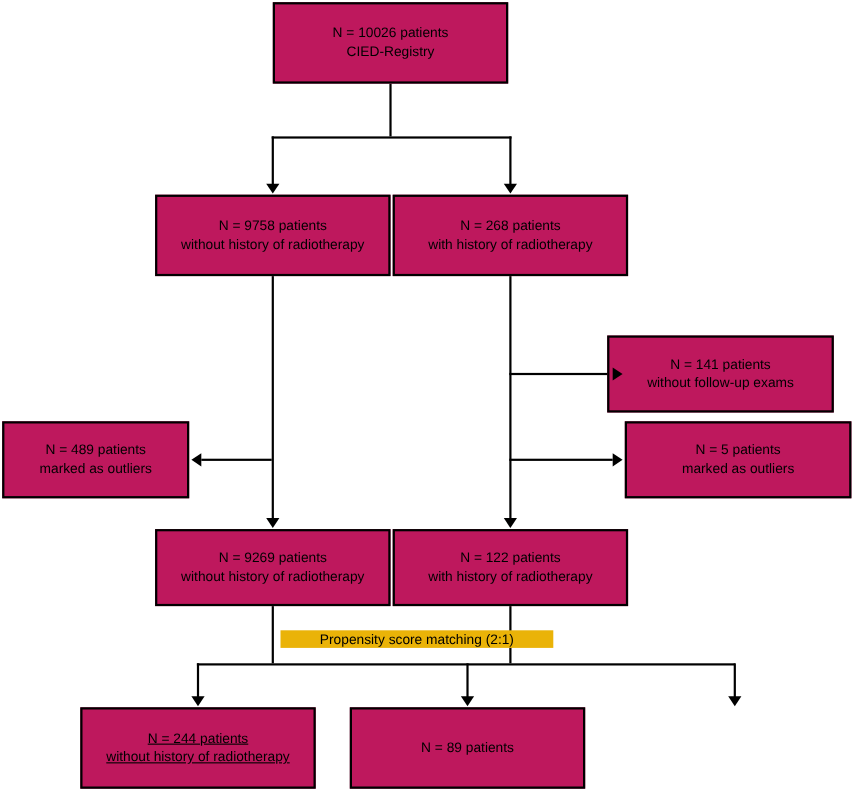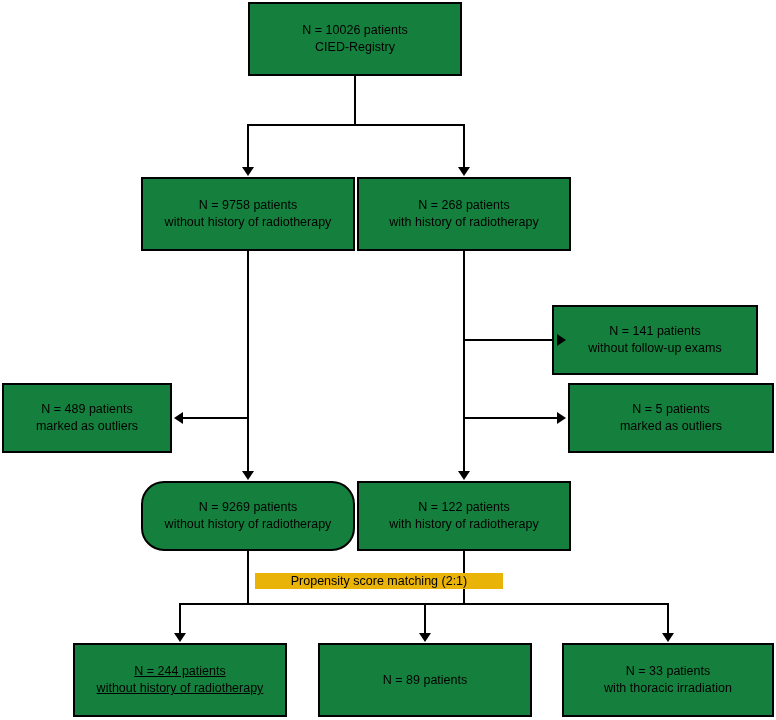--- a/index.html
+++ b/index.html
@@ -14,21 +14,21 @@
     position: relative;
     width: 776px;
     height: 720px;
     background: #ffffff;
     overflow: hidden;
   }
   .node {
     position: absolute;
     box-sizing: border-box;
     border: 2px solid #000000;
-    background: #15803d;
+    background: #be185d;
     display: flex;
     flex-direction: column;
     align-items: center;
     justify-content: center;
     text-align: center;
     font-size: 12.5px;
     line-height: 17px;
     color: #000000;
     z-index: 2;
   }
@@ -110,43 +110,39 @@
   <div class="node" style="left:568px; top:383px; width:206px; height:70px;">
     <span class="line">N = 5 patients</span>
     <span class="line">marked as outliers</span>
   </div>
 
   <div class="node" style="left:2px; top:383px; width:170px; height:70px;">
     <span class="line">N = 489 patients</span>
     <span class="line">marked as outliers</span>
   </div>
 
-  <div class="node" style="left:141px; top:481px; width:214px; height:70px;border-radius:23px;">
+  <div class="node" style="left:141px; top:481px; width:214px; height:70px;">
     <span class="line">N = 9269 patients</span>
     <span class="line">without history of radiotherapy</span>
   </div>
 
   <div class="node" style="left:357px; top:481px; width:214px; height:70px;">
     <span class="line">N = 122 patients</span>
     <span class="line">with history of radiotherapy</span>
   </div>
 
   <div class="node" style="left:73px; top:643px; width:214px; height:74px;text-decoration:underline;">
     <span class="line">N = 244 patients</span>
     <span class="line">without history of radiotherapy</span>
   </div>
 
   <div class="node" style="left:318px; top:643px; width:214px; height:74px;">
     <span class="line">N = 89 patients</span>
   </div>
 
-  <div class="node" style="left:562px; top:643px; width:212px; height:74px;">
-    <span class="line">N = 33 patients</span>
-    <span class="line">with thoracic irradiation</span>
-  </div>
 
   <div class="caption" style="left:255px; top:573px; width:240px;">Propensity score matching (2:1)</div>
 
   <div class="conn vline" style="left:354px; top:76px; height:48px;"></div>
 
   <div class="conn hline" style="left:247px; top:124px; width:218px;"></div>
 
   <div class="conn vline" style="left:247px; top:124px; height:44px;"></div>
   <div class="arrow-down" style="left:242px; top:167px;"></div>
 

